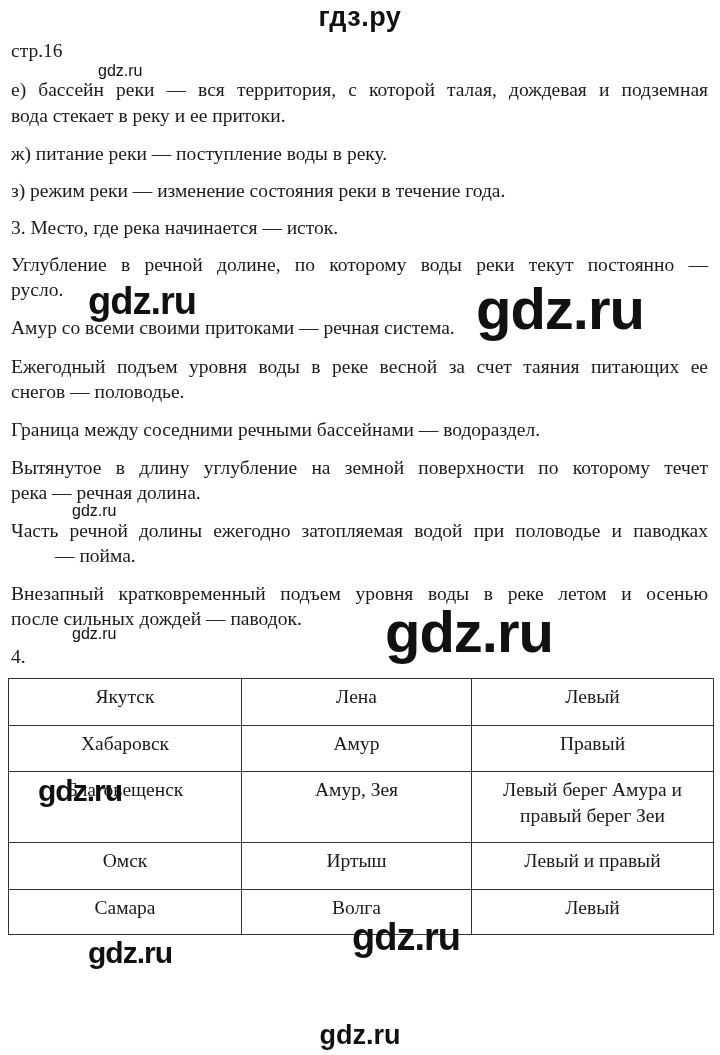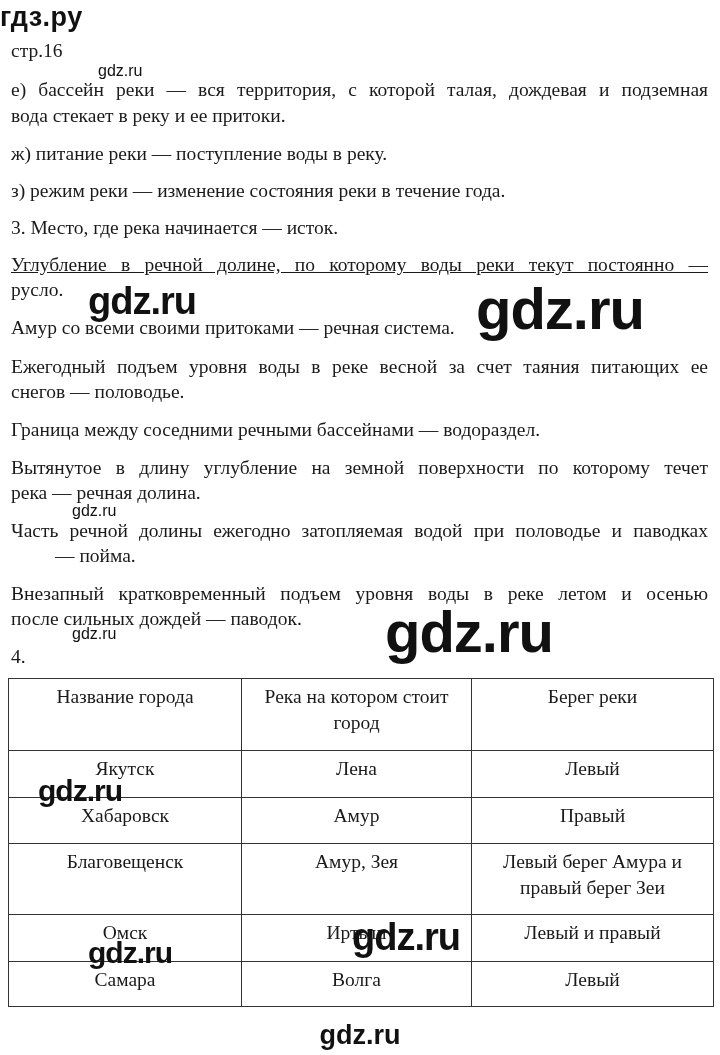--- a/index.html
+++ b/index.html
@@ -1,19 +1,19 @@
 <!DOCTYPE html>
 <html><head>
 <meta charset="utf-8">
 <style>
   html, body { margin:0; padding:0; background:#ffffff; }
   body { width:720px; height:1055px; position:relative; overflow:hidden;
          font-family:"Liberation Serif", "DejaVu Serif", serif; color:#1a1a1a; }
   .abs { position:absolute; }
-  .header-title { left:0; width:720px; top:2px; text-align:left;
+  .header-title { left:0; width:720px; top:2px; text-align:center;
          font-family:"Liberation Sans","DejaVu Sans",sans-serif; font-weight:bold; font-size:27px; color:#111; letter-spacing:0.5px; }
   .footer-wm { left:0; width:720px; top:1020px; text-align:center;
          font-family:"Liberation Sans","DejaVu Sans",sans-serif; font-weight:bold; font-size:27px; color:#111; }
   .line { left:11px; font-size:19.5px; line-height:26px; white-space:nowrap; }
   .just { left:11px; width:697px; font-size:19.5px; line-height:26px; text-align:justify; text-align-last:justify; }
   .wm-small { font-family:"Liberation Sans","DejaVu Sans",sans-serif; font-size:16px; color:#111; }
   .wm-big { font-family:"Liberation Sans","DejaVu Sans",sans-serif; font-weight:bold; color:#111; letter-spacing:-1px; }
   table.river { position:absolute; left:8px; top:678px; width:705px; border-collapse:collapse; table-layout:fixed; }
   table.river td, table.river th { border:1.5px solid #333; font-size:19.5px; line-height:26px; vertical-align:top;
          font-weight:normal; padding:5px 3px; }
@@ -28,21 +28,21 @@
 <div class="abs line" style="top:38px;">стр.16</div>
 
 <div class="abs wm-small" style="left:98px; top:62px;">gdz.ru</div>
 <div class="abs just" style="top:77px;">е) бассейн реки — вся территория, с которой талая, дождевая и подземная</div>
 <div class="abs line" style="top:103px;">вода стекает в реку и ее притоки.</div>
 
 <div class="abs line" style="top:141px;">ж) питание реки — поступление воды в реку.</div>
 <div class="abs line" style="top:178px;">з) режим реки — изменение состояния реки в течение года.</div>
 <div class="abs line" style="top:215px;">3. Место, где река начинается — исток.</div>
 
-<div class="abs just" style="top:252px;text-decoration:underline;">Углубление в речной долине, по которому воды реки текут постоянно —</div>
+<div class="abs just" style="top:252px;">Углубление в речной долине, по которому воды реки текут постоянно —</div>
 <div class="abs line" style="top:277px;">русло.</div>
 
 <div class="abs wm-big" style="left:88px; top:280px; font-size:38px;">gdz.ru</div>
 <div class="abs line" style="top:315px;">Амур со всеми своими притоками — речная система.</div>
 <div class="abs wm-big" style="left:476px; top:275px; font-size:58px;">gdz.ru</div>
 
 <div class="abs just" style="top:354px;">Ежегодный подъем уровня воды в реке весной за счет таяния питающих ее</div>
 <div class="abs line" style="top:379px;">снегов — половодье.</div>
 
 <div class="abs line" style="top:417px;">Граница между соседними речными бассейнами — водораздел.</div>
@@ -61,25 +61,20 @@
 <div class="abs wm-small" style="left:72px; top:625px;">gdz.ru</div>
 <div class="abs line" style="top:644px;">4.</div>
 
 <table class="river">
   <colgroup>
       <col style="width:233px">
       <col style="width:230px">
       <col style="width:242px">
     </colgroup>
   <tbody>
-      <tr>
-    <th>Название города</th>
-    <th>Река на котором стоит город</th>
-    <th>Берег реки</th>
-  </tr>
   <tr style="height:47px;">
     <td>Якутск</td>
     <td>Лена</td>
     <td>Левый</td>
   </tr>
   <tr style="height:46px;">
     <td>Хабаровск</td>
     <td>Амур</td>
     <td>Правый</td>
   </tr>

